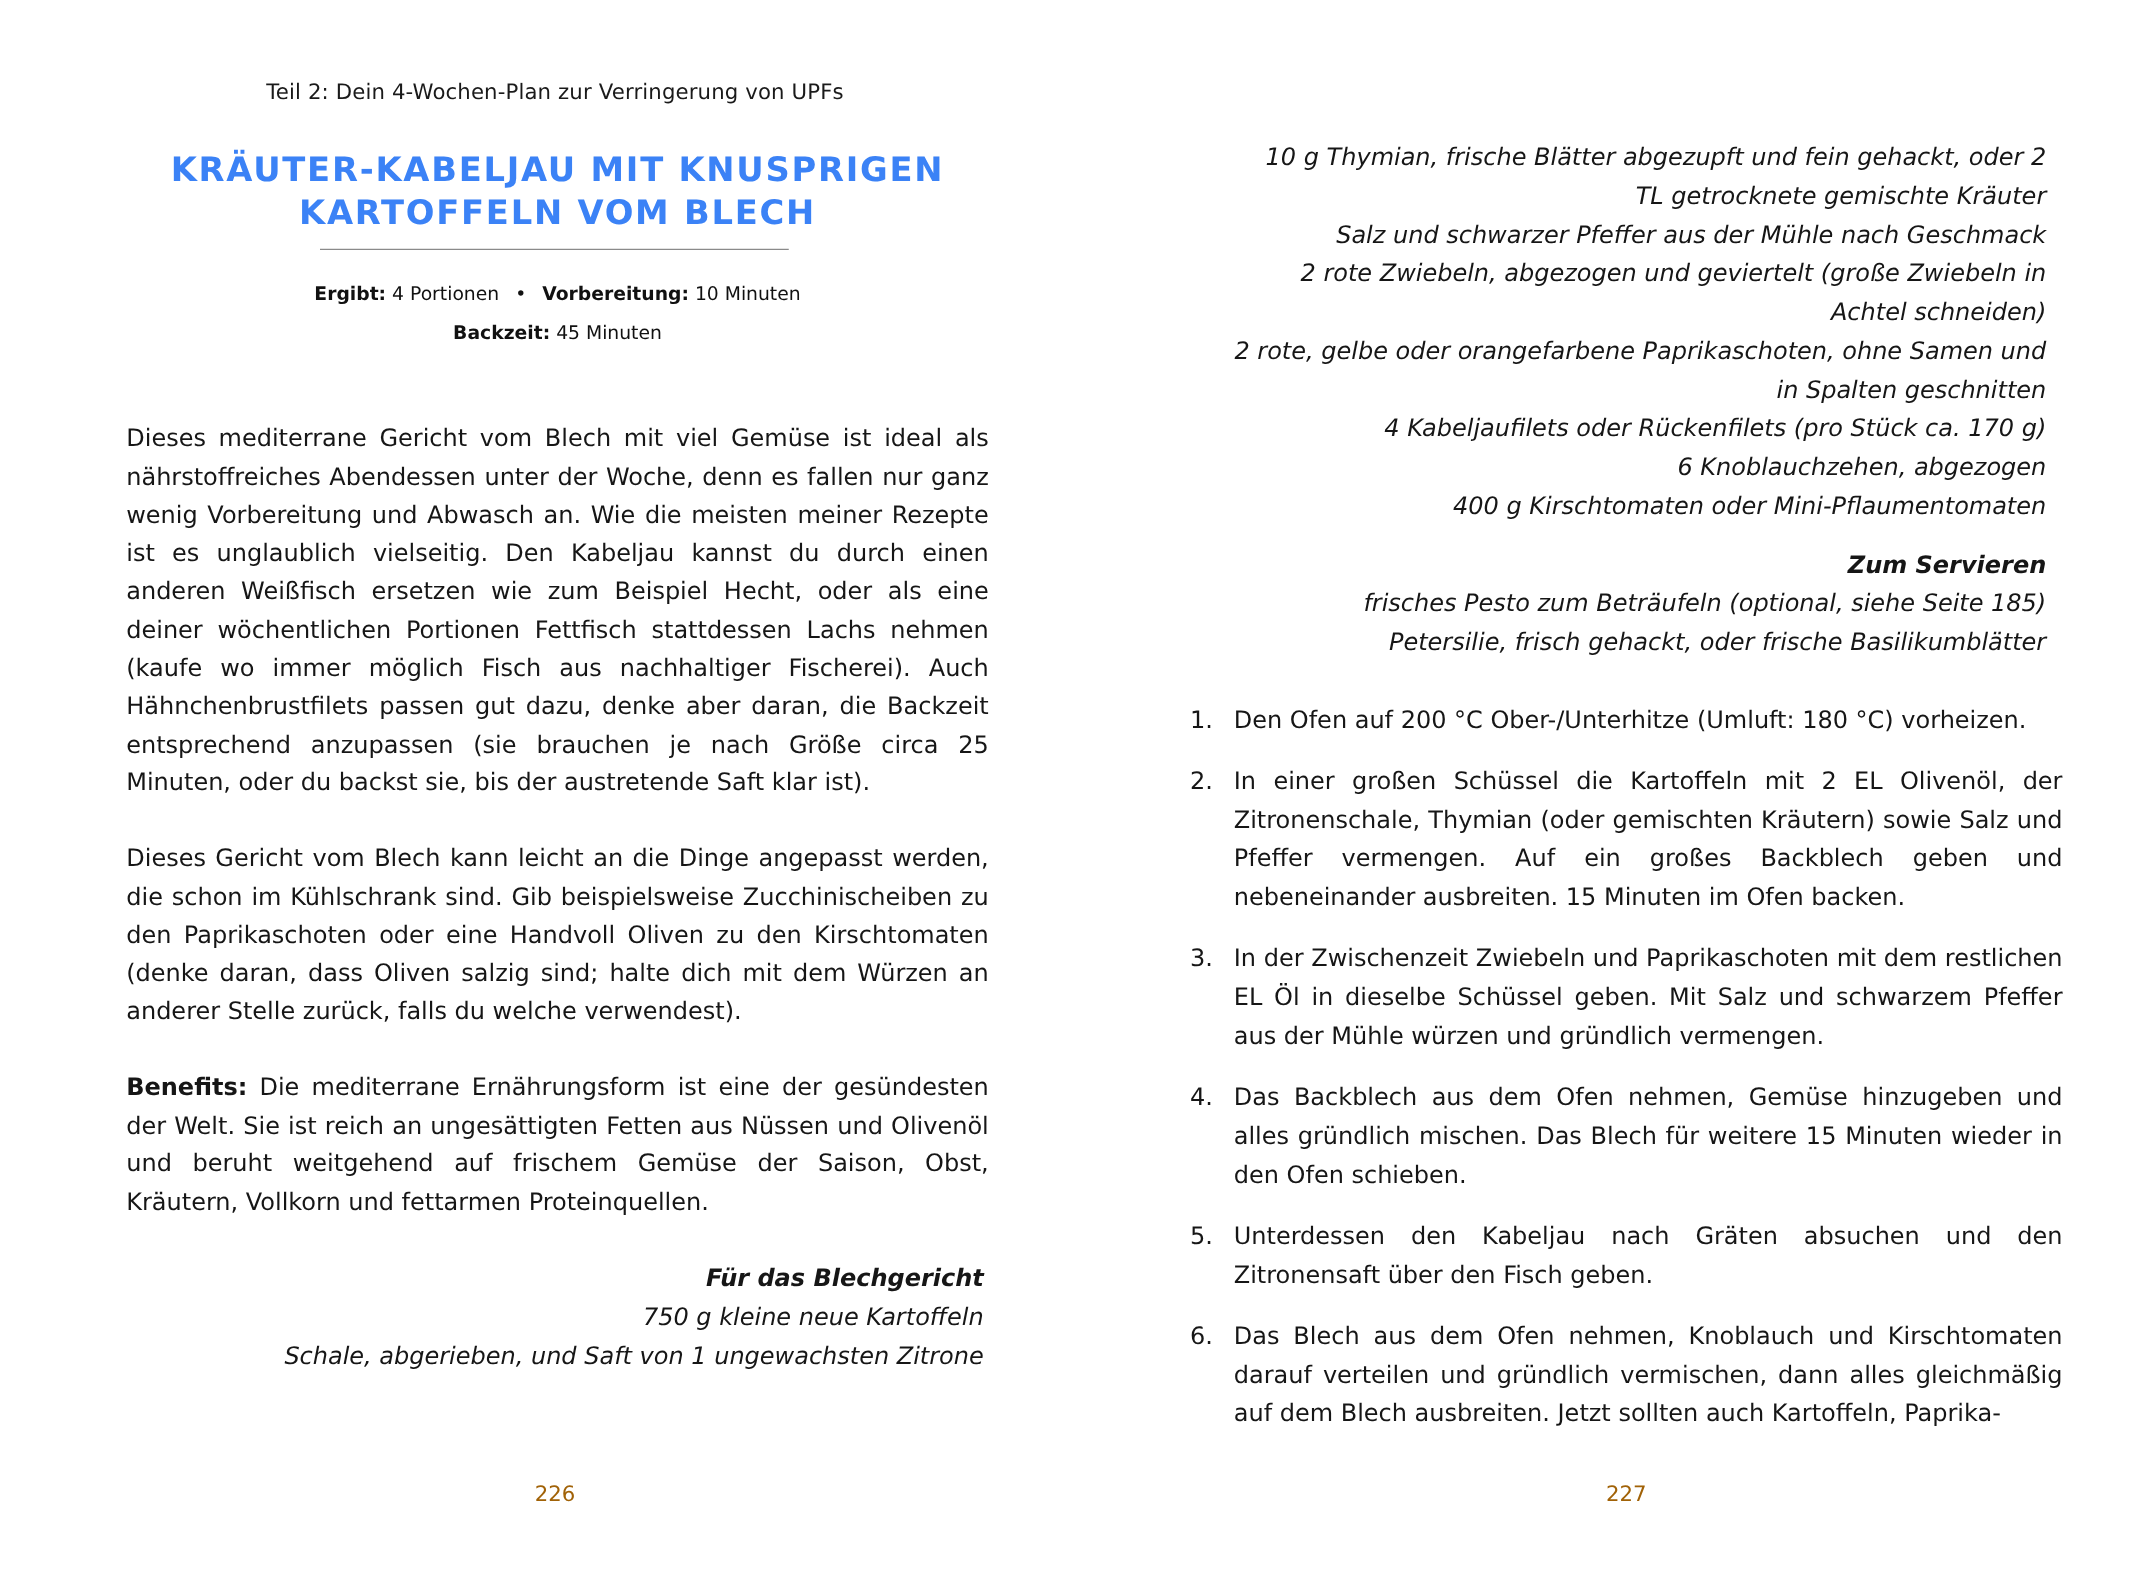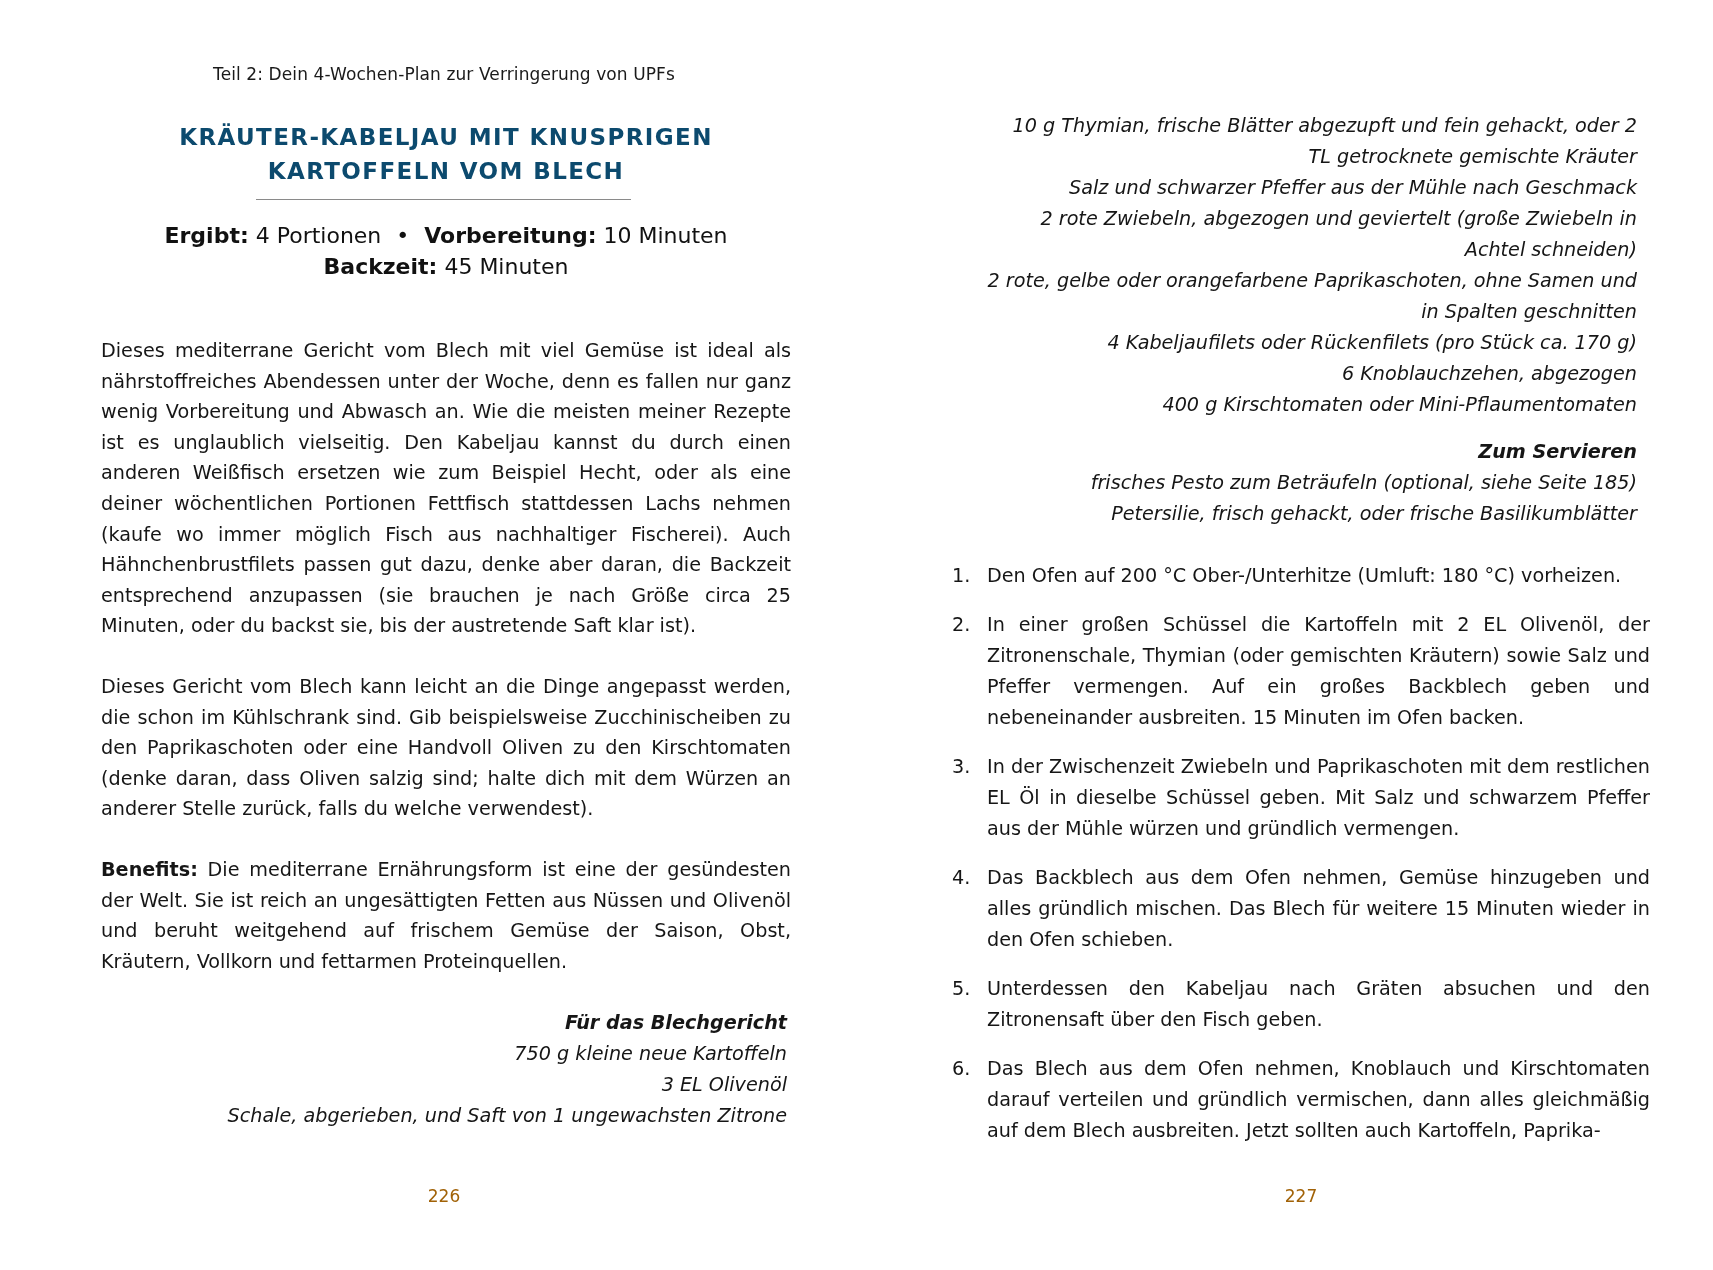--- a/index.html
+++ b/index.html
@@ -13,31 +13,31 @@
 
   .running-head {
     position: absolute; top: 64px; font-size: 17px; letter-spacing: 0.1px;
     color: #1a1a1a; white-space: nowrap;
   }
   .page.left .running-head { left: 0; width: 840px; text-align: center; }
   .page.right .running-head { left: 95px; width: 698px; text-align: center; }
 
   .title {
     position: absolute; left: 77px; width: 690px; top: 120px; text-align: center;
-    font-weight: bold; font-size: 23px; line-height: 34px; letter-spacing: 1.4px;
-    color: #0c4a6e;
+    font-weight: bold; font-size: 27px; line-height: 34px; letter-spacing: 1.4px;
+    color: #3b82f6;
   }
   .title span { display: block; }
   .divider {
     position: absolute; left: 232px; width: 375px; top: 199px; height: 0;
     border-top: 1.3px solid #8a8a8a;
   }
   .meta {
     position: absolute; left: 77px; width: 690px; top: 220px; text-align: center;
-    font-size: 22px; line-height: 31px; color: #111;
+    font-size: 15px; line-height: 31px; color: #111;
   }
   .meta b { font-weight: bold; }
   .meta .dot { margin: 0 8px; }
 
   .body-block {
     position: absolute; left: 77px; width: 690px;
     font-size: 19.2px; line-height: 30.6px; text-align: justify; color: #161616;
   }
   .body-block p { margin: 0; }
   .body-block b { font-weight: bold; }
@@ -98,21 +98,20 @@
     <p>Dieses Gericht vom Blech kann leicht an die Dinge angepasst werden, die schon im Kühlschrank sind. Gib beispielsweise Zucchinischeiben zu den Paprikaschoten oder eine Handvoll Oliven zu den Kirschtomaten (denke daran, dass Oliven salzig sind; halte dich mit dem Würzen an anderer Stelle zurück, falls du welche verwendest).</p>
   </div>
 
   <div class="body-block" style="top:855px;">
     <p><b>Benefits:</b><span> Die mediterrane Ernährungsform ist eine der gesündesten der Welt. Sie ist reich an ungesättigten Fetten aus Nüssen und Olivenöl und beruht weitgehend auf frischem Gemüse der Saison, Obst, Kräutern, Vollkorn und fettarmen Proteinquellen.</span></p>
   </div>
 
   <div class="ing-block" style="left:113px; width:650px; top:1007px;">
     <div class="head">Für das Blechgericht</div>
     <div class="item">750 g kleine neue Kartoffeln</div>
-    <div class="item">3 EL Olivenöl</div>
     <div class="item">Schale, abgerieben, und Saft von 1 ungewachsten Zitrone</div>
   </div>
 
   <div class="folio">226</div>
 </div>
 
 <div class="page right">
 
   <div class="ing-block" style="left:130px; width:650px; top:110px;">
     <div class="item">10 g Thymian, frische Blätter abgezupft und fein gehackt, oder 2 TL getrocknete gemischte Kräuter</div>

